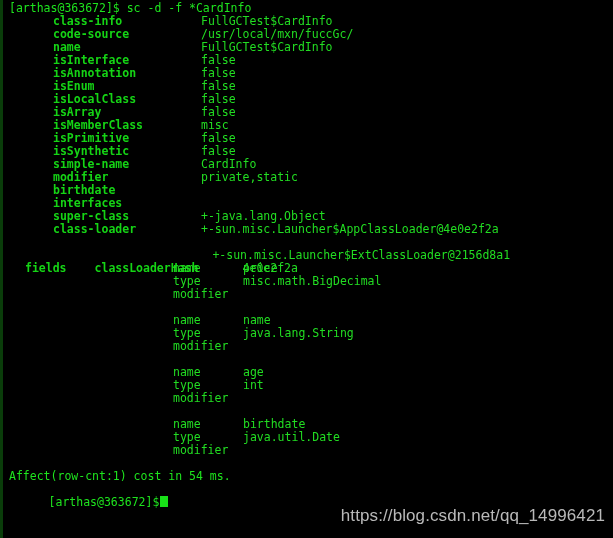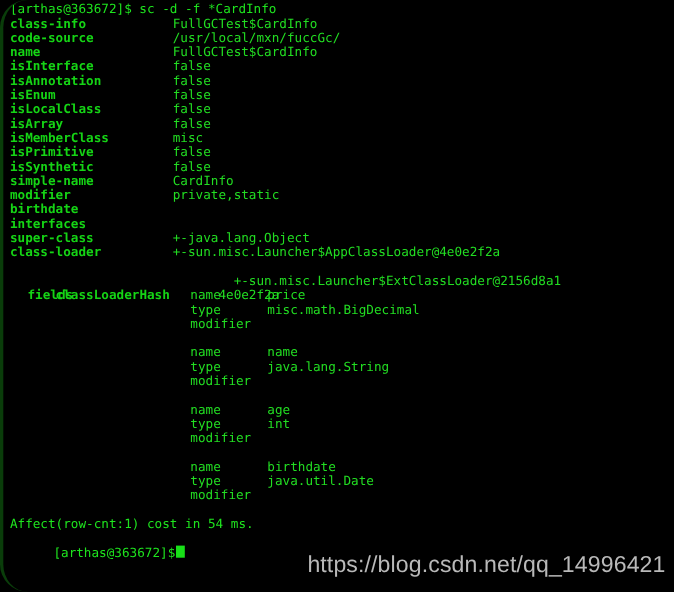--- a/index.html
+++ b/index.html
@@ -15,21 +15,20 @@
     font-family: "DejaVu Sans Mono", "Liberation Mono", monospace;
   }
   #terminal {
     position: relative;
     width: 613px;
     height: 538px;
     background: #000000;
     box-sizing: border-box;
     border-left: 3px solid #0a3d0a;
     overflow: hidden;
-    border-radius: 25px;
   }
   .screen {
     position: absolute;
     left: 0;
     top: 0;
     right: 0;
     bottom: 0;
     padding: 2px 0 0 0;
   }
   .line {
@@ -40,20 +39,21 @@
     letter-spacing: 0px;
     position: relative;
   }
   .line.blank { }
   .prompt-line {
     color: #1ee41e;
     padding-left: 6px;
   }
   .kv {
     padding-left: 6px;
+    margin-left: 44px;
   }
   .kv .k {
     display: inline-block;
     width: 148px;
     color: #15d415;
     font-weight: bold;
     vertical-align: top;
   }
   .kv .v {
     color: #22dd22;
@@ -100,21 +100,21 @@
     background: #18e018;
     vertical-align: -1px;
     margin-left: 1px;
   }
   .watermark {
     position: absolute;
     right: 8px;
     bottom: 12px;
     color: #b9b9b9;
     font-family: "Liberation Sans", sans-serif;
-    font-size: 21px;
+    font-size: 17px;
     letter-spacing: 0.1px;
     white-space: nowrap;
   }
 </style>
 </head>
 <body>
 
 <div id="terminal">
   <div class="screen">
 

